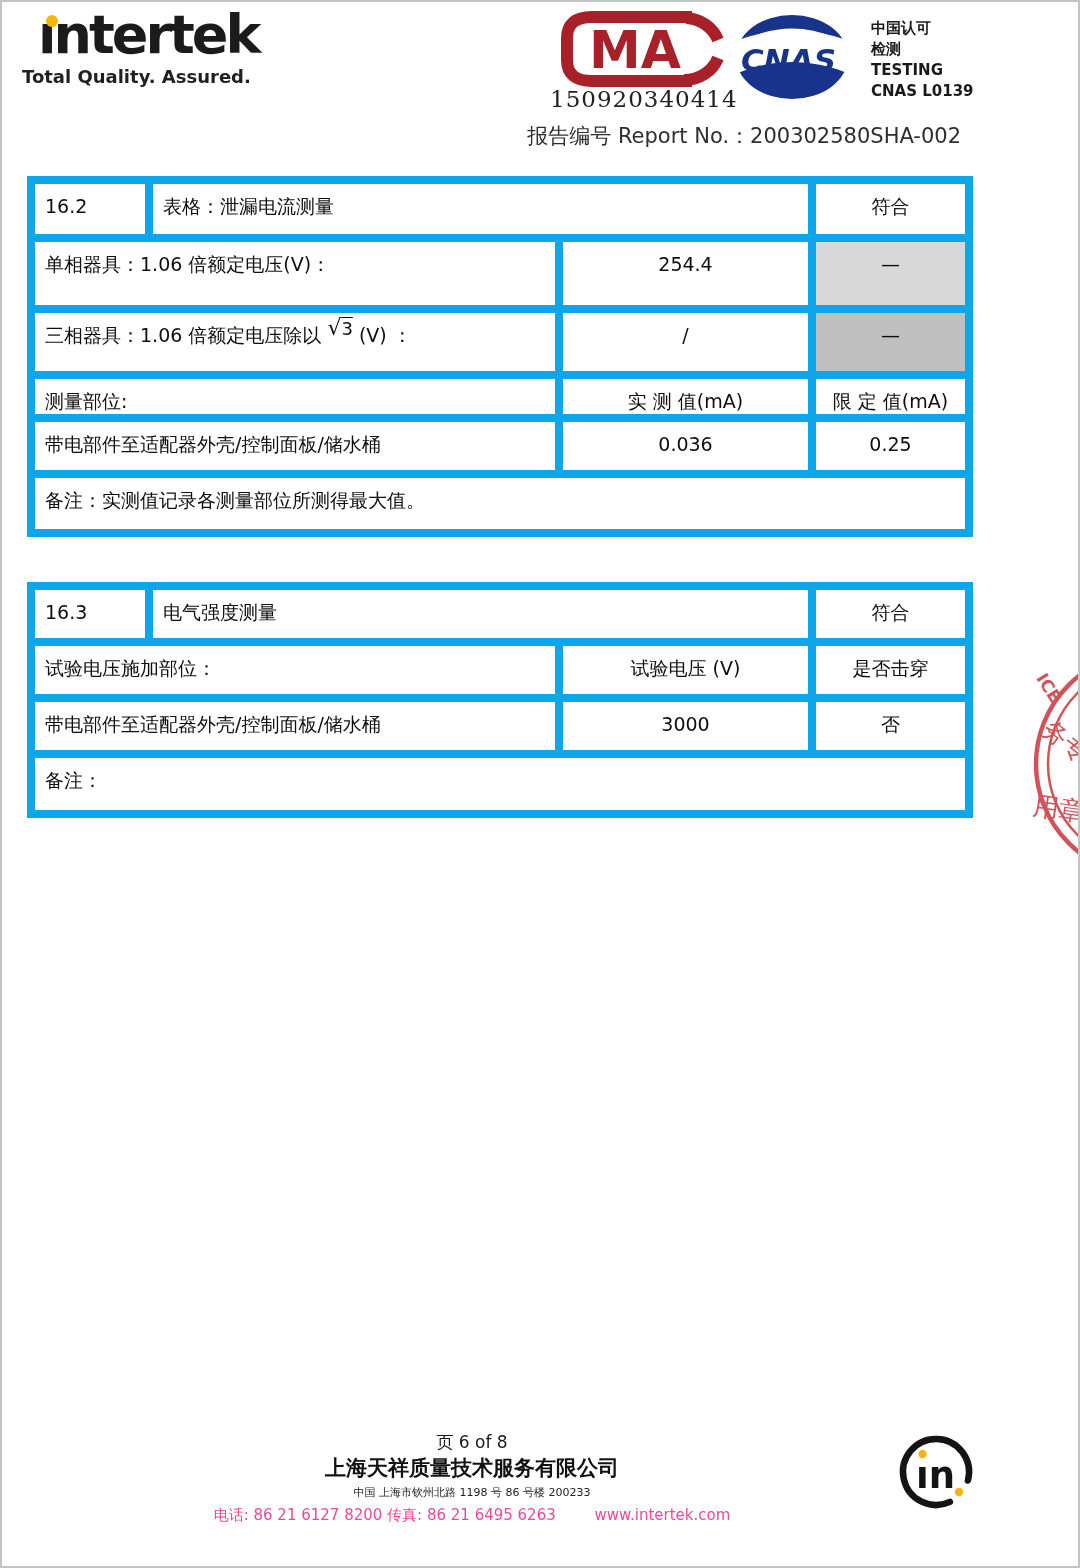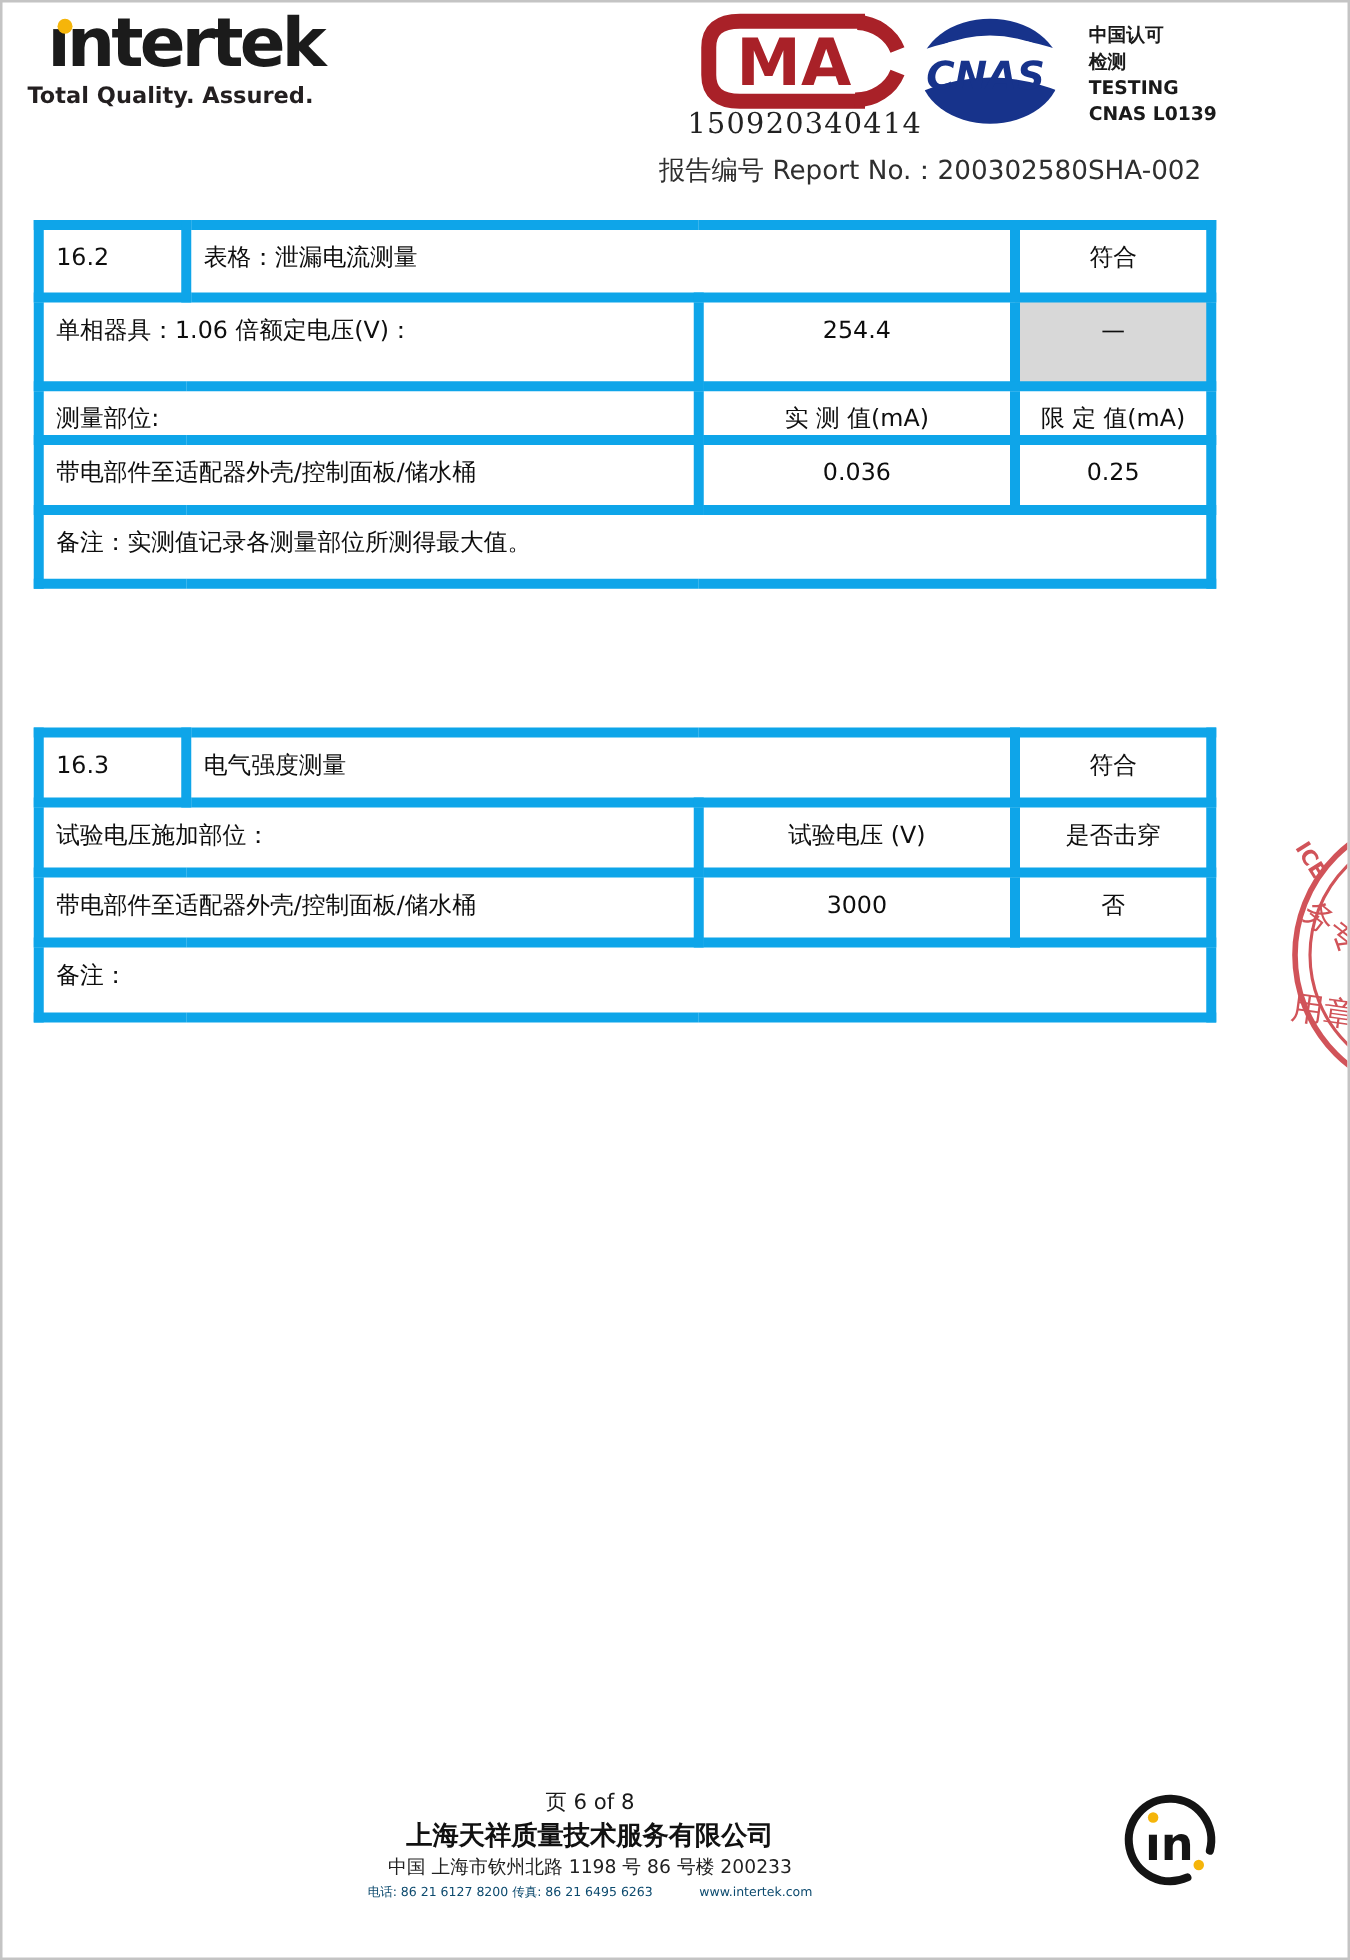--- a/index.html
+++ b/index.html
@@ -30,22 +30,22 @@
   .t162{top:174px;}
   .t163{top:580px;}
   .radical-sign{font-size:22px;position:relative;top:-7px;}
   .radicand{text-decoration:overline;position:relative;top:-7px;font-size:18px;}
   
   .stamp{position:absolute;right:0;top:626px;width:54px;height:268px;overflow:hidden;}
   
   .footer{position:absolute;left:0;top:1428px;width:940px;text-align:center;}
   .footer .pageinfo{font-size:17px;color:#1a1a1a;line-height:24px;}
   .footer .company{font-size:21px;font-weight:bold;color:#111;line-height:28px;}
-  .footer .address{font-size:15px;color:#222;line-height:22px;}
-  .footer .contacts{font-size:10px;color:#0c4a6e;line-height:22px;}
+  .footer .address{font-size:11px;color:#222;line-height:22px;}
+  .footer .contacts{font-size:15px;color:#ec4899;line-height:22px;}
   .footer .contacts .site{margin-left:34px;}
   .inlogo{position:absolute;left:894px;top:1432px;}
 </style>
 </head>
 <body>
 
 <div class="page">
 
   <div class="intertek">
     <span class="word">ıntertek</span>
@@ -87,20 +87,29 @@
     <tbody>
         <tr style="height:58px">
       <td>16.2</td>
       <td colspan="2">表格：泄漏电流测量</td>
       <td class="center">符合</td>
     </tr>
     <tr style="height:71px">
       <td colspan="2">单相器具：1.06 倍额定电压(V)：</td>
       <td class="num">254.4</td>
       <td class="center g1">—</td>
+    </tr>
+    <tr style="height:66px">
+      <td colspan="2">
+        <span>三相器具：1.06 倍额定电压除以</span>
+        <span class="radical-sign">√</span><span class="radicand">3</span>
+        <span>(V) ：</span>
+      </td>
+      <td class="num">/</td>
+      <td class="center g2">—</td>
     </tr>
     <tr style="height:38px">
       <td colspan="2">测量部位:</td>
       <td class="center">实 测 值(mA)</td>
       <td class="center">限 定 值(mA)</td>
     </tr>
     <tr style="height:56px">
       <td colspan="2">带电部件至适配器外壳/控制面板/储水桶</td>
       <td class="num">0.036</td>
       <td class="num">0.25</td>

